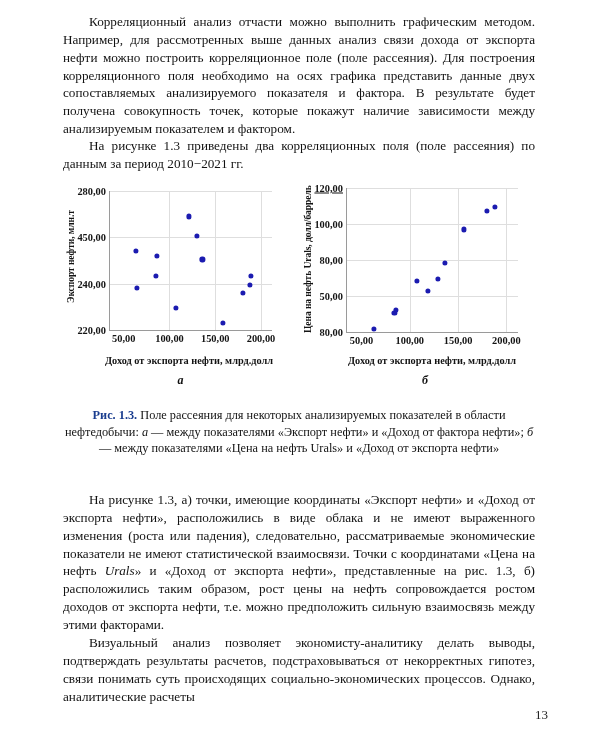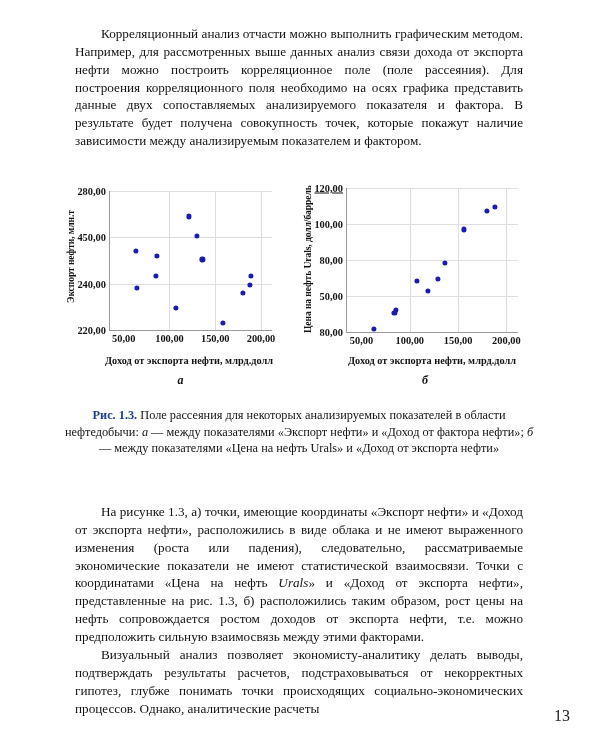--- a/index.html
+++ b/index.html
@@ -10,21 +10,21 @@
   }
   .page{position:relative;width:600px;height:750px;}
 
   
   .para{
     font-family:"Liberation Serif", serif;
     font-size:13.2px;
     line-height:17.85px;
     text-align:justify;
     color:#121212;
-    margin:12px;
+    margin:0;
     text-indent:26px;
     -webkit-font-smoothing:antialiased;
   }
   .textblock{position:absolute;left:63px;width:472px;}
 
   #p1{top:13px;}
   #p2{top:137px;}
   #p3{top:491px;}
   #p4{top:634px;}
 
@@ -103,34 +103,37 @@
   #caption{
     position:absolute;left:63px;top:407px;width:472px;
     font-family:"Liberation Serif", serif;
     font-size:12.3px;line-height:16.6px;text-align:center;color:#121212;
   }
   .fignum{color:#1a3d8f;font-weight:bold;}
   .ital{font-style:italic;}
 
   
   #pagenum{
-    position:absolute;right:30px;top:707px;
-    font-family:"Liberation Serif", serif;
-    font-size:16px;color:#222;
+    position:absolute;right:52px;top:707px;
+    font-family:"Liberation Serif", serif;
+    font-size:13px;color:#222;
   }
 </style>
 </head>
 <body>
 
 <div class="page">
 
   <div class="textblock" id="p1">
     <p class="para">Корреляционный анализ отчасти можно выполнить графическим методом. Например, для рассмотренных выше данных анализ связи дохода от экспорта нефти можно построить корреляционное поле (поле рассеяния). Для построения корреляционного поля необходимо на осях графика представить данные двух сопоставляемых анализируемого показателя и фактора. В результате будет получена совокупность точек, которые покажут наличие зависимости между анализируемым показателем и фактором.</p>
   </div>
 
+  <div class="textblock" id="p2">
+    <p class="para">На рисунке 1.3 приведены два корреляционных поля (поле рассеяния) по данным за период 2010−2021 гг.</p>
+  </div>
 
   <div class="figure">
 
     <div class="chart-wrap" id="chart-a">
       <div class="ylabel" id="ylabel-a">Экспорт нефти, млн.т</div>
       <div class="plotbox" id="plot-a">
         <div class="plot-inner" id="plot-a-inner">
             <div class="ytick" style="top: 139px;">220,00</div>
             <div class="gridline h" style="top: 92.6667px;"></div>
             <div class="ytick" style="top: 92.6667px;">240,00</div>
@@ -202,18 +205,18 @@
 
   <div id="caption">
     <span class="fignum">Рис. 1.3.</span><span> Поле рассеяния для некоторых анализируемых показателей в области нефтедобычи: </span><span class="ital">а</span><span> — между показателями «Экспорт нефти» и «Доход от фактора нефти»; </span><span class="ital">б</span><span> — между показателями «Цена на нефть Urals» и «Доход от экспорта нефти»</span>
   </div>
 
   <div class="textblock" id="p3">
     <p class="para"><span>На рисунке 1.3, а) точки, имеющие координаты «Экспорт нефти» и «Доход от экспорта нефти», расположились в виде облака и не имеют выраженного изменения (роста или падения), следовательно, рассматриваемые экономические показатели не имеют статистической взаимосвязи. Точки с координатами «Цена на нефть </span><span class="ital">Urals</span><span>» и «Доход от экспорта нефти», представленные на рис. 1.3, б) расположились таким образом, рост цены на нефть сопровождается ростом доходов от экспорта нефти, т.е. можно предположить сильную взаимосвязь между этими факторами.</span></p>
   </div>
 
   <div class="textblock" id="p4">
-    <p class="para">Визуальный анализ позволяет экономисту-аналитику делать выводы, подтверждать результаты расчетов, подстраховываться от некорректных гипотез, глубже понимать точки происходящих социально-экономических процессов. Однако, аналитические расчеты</p>
+    <p class="para">Визуальный анализ позволяет экономисту-аналитику делать выводы, подтверждать результаты расчетов, подстраховываться от некорректных гипотез, связи понимать суть происходящих социально-экономических процессов. Однако, аналитические расчеты</p>
   </div>
 
   <div id="pagenum">13</div>
 
 </div>
 
 </body></html>

